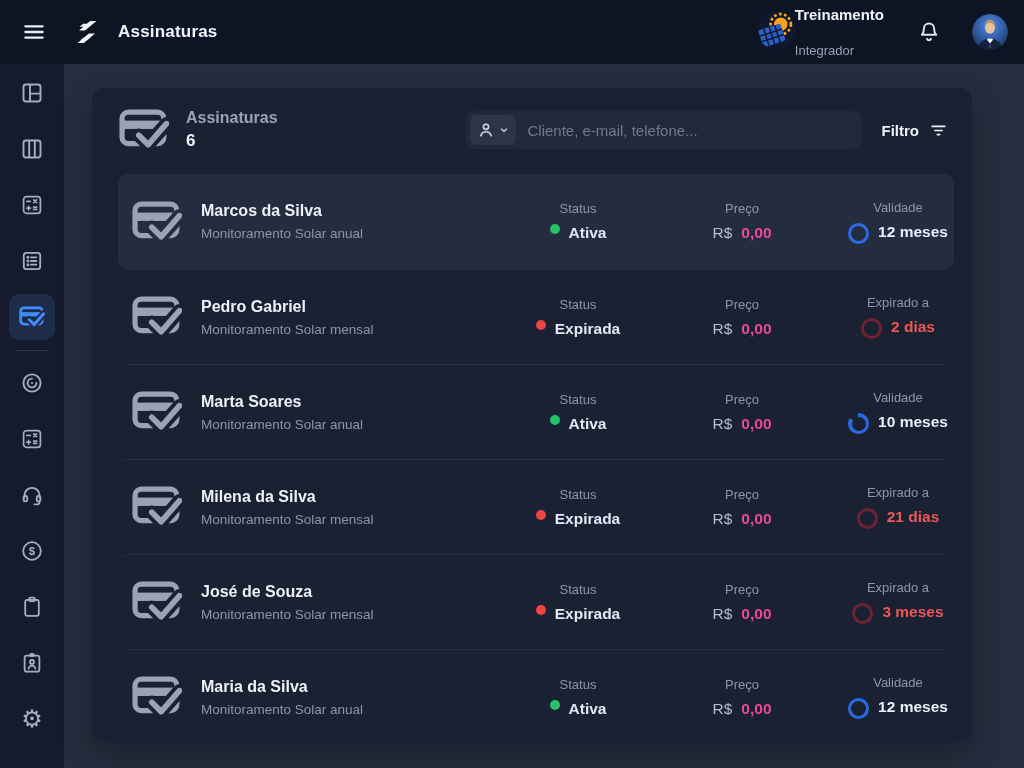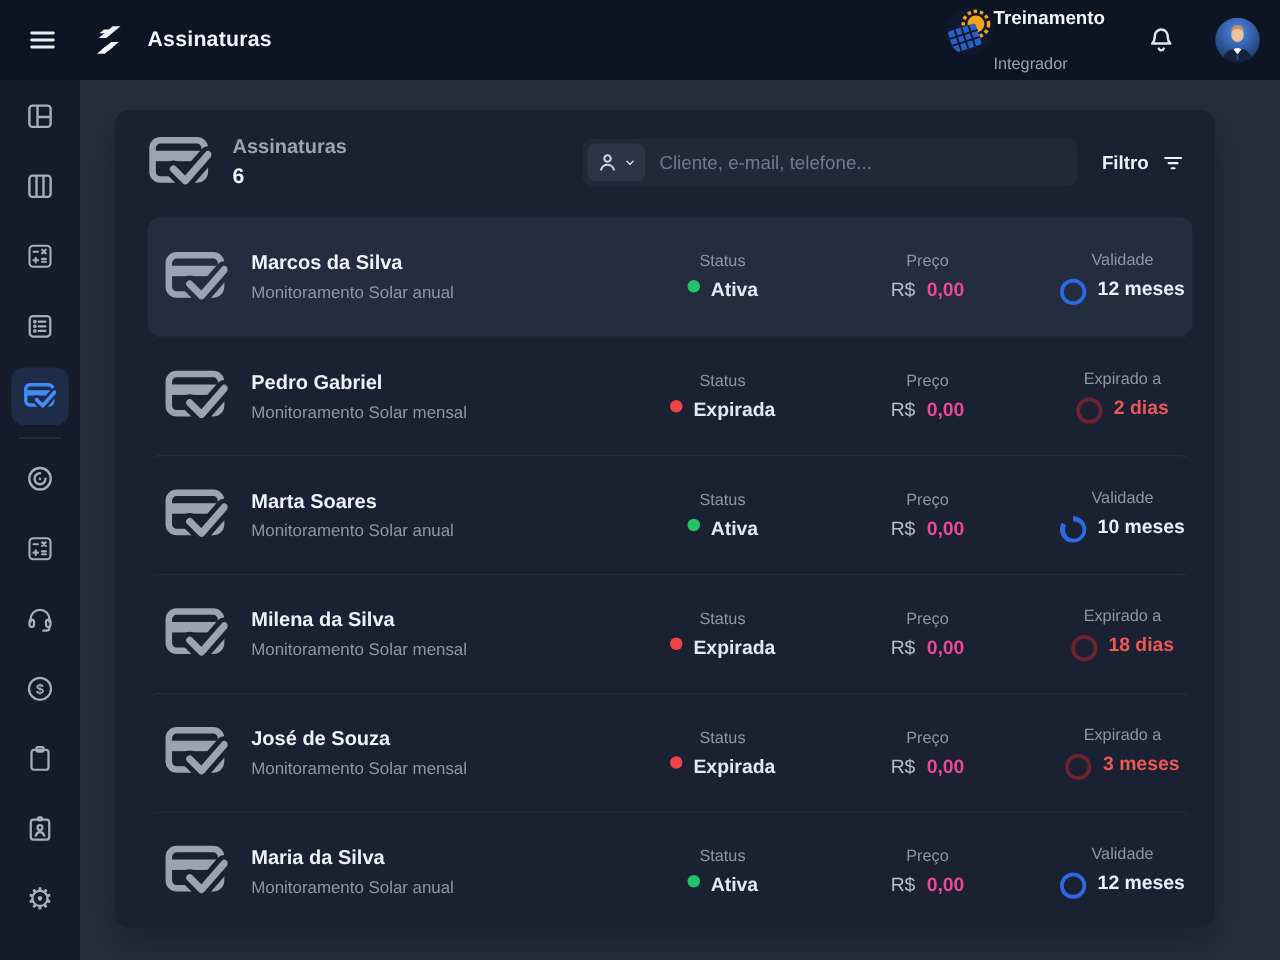--- a/index.html
+++ b/index.html
@@ -12,21 +12,21 @@
   }
   button { background:none; border:none; font-family:inherit; cursor:pointer; }
 
   
   .topbar { position:absolute; top:0; left:0; width:1024px; height:64px;
     background:#0d1424; display:flex; align-items:center; z-index:5; }
   .burger { margin-left:20px; width:28px; height:28px; color:#e8ecf3; display:flex; align-items:center; justify-content:center; }
   .brand { margin-left:24px; width:30px; height:30px; color:#f3f5f9; }
   .app-title { margin-left:16px; font-size:17px; font-weight:700; color:#f2f4f8; letter-spacing:.2px; }
   .top-right { margin-left:auto; display:flex; align-items:center; padding-right:16px; }
-  .org { display:flex; gap:0; }
+  .org { display:flex; align-items:center; gap:0; }
   .org-name { font-size:15px; font-weight:700; color:#f2f4f8; }
   .org-sub { font-size:13px; color:#98a1b2; margin-top:20px; }
   .bell { margin-left:30px; width:30px; height:30px; color:#dfe4ee; display:flex; align-items:center; justify-content:center; }
   .avatar { margin-left:28px; width:36px; height:36px; border-radius:50%; overflow:hidden; }
 
   
   .sidebar { position:absolute; top:64px; left:0; width:64px; height:704px;
     background:#141b2c; display:flex; flex-direction:column; align-items:center; padding-top:6px; }
   .side-item { width:46px; height:46px; margin-bottom:10px; border-radius:10px;
     display:flex; align-items:center; justify-content:center; color:#a6aebe; flex:none; }
@@ -474,21 +474,21 @@
           <div class="stat-label">Preço</div>
           <div class="stat-value price">
               <span class="cur">R$</span>
               <span class="val">0,00</span>
             </div>
         </div>
         <div class="stat">
           <div class="stat-label">Expirado a</div>
           <div class="stat-value">
               <span class="ring ring-red"></span>
-              <span class="dur-text">18 dias</span>
+              <span class="dur-text">21 dias</span>
             </div>
         </div>
       </div>
 
       <div class="row expired">
         <div class="row-info">
           <span class="row-icon"><svg viewBox="0 0 48 44">
                 <use href="#ic-cardcheck"></use>
               </svg></span>
           <div>

